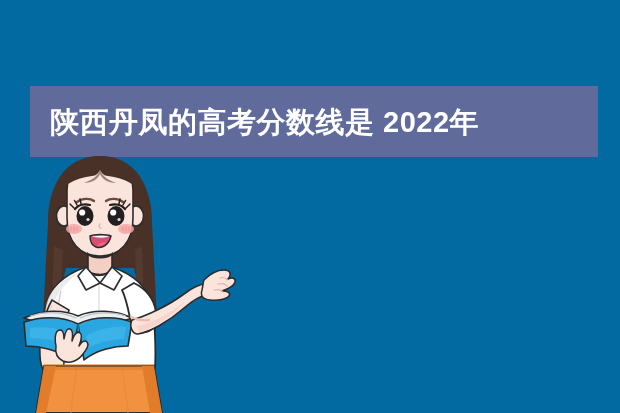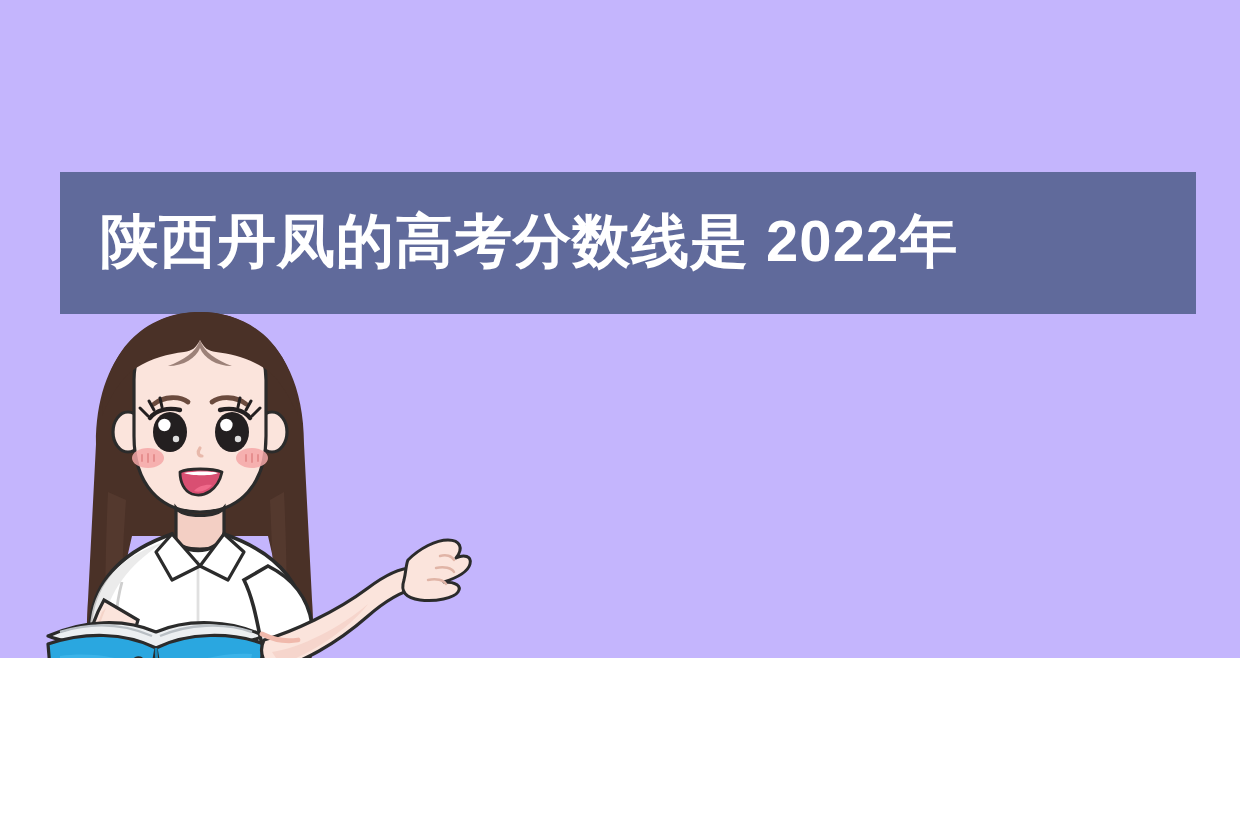--- a/index.html
+++ b/index.html
@@ -8,22 +8,22 @@
   }
   body {
     width: 620px;
     height: 413px;
     overflow: hidden;
     font-family: "Liberation Sans", "DejaVu Sans", sans-serif;
   }
   #stage {
     position: relative;
     width: 620px;
-    height: 329px;
-    background: #c4b5fd;
+    height: 413px;
+    background: #0369a1;
     overflow: hidden;
   }
   
   #title-banner {
     position: absolute;
     left: 30px;
     top: 86px;
     width: 568px;
     height: 71px;
     background: #606a9b;

